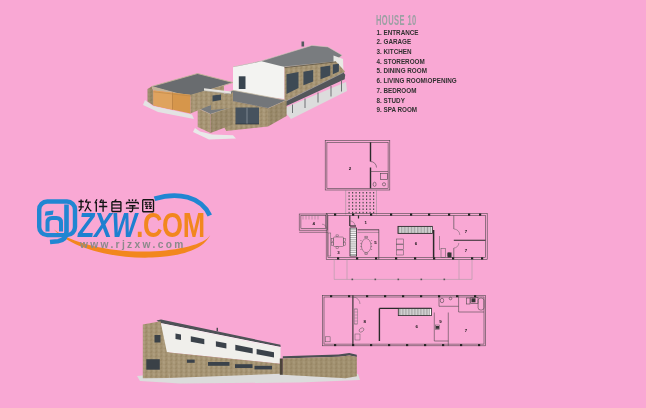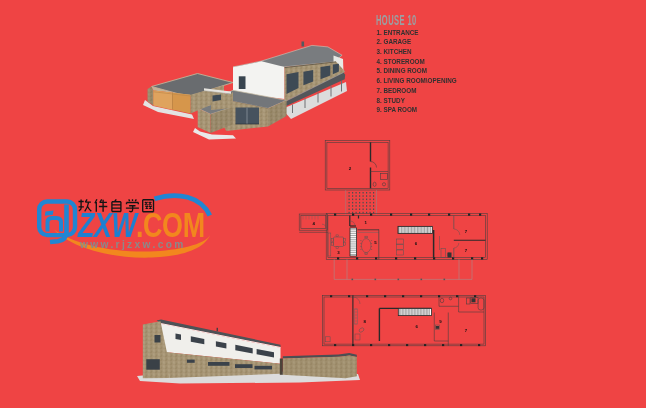--- a/index.html
+++ b/index.html
@@ -1,16 +1,16 @@
 <!DOCTYPE html>
 <html><head>
 <meta charset="utf-8">
 <style>
 html,body{margin:0;padding:0;background:#fff;}
-.page{position:relative;width:646px;height:408px;background:#ef4444;overflow:hidden;font-family:"Liberation Sans",sans-serif;}
+.page{position:relative;width:646px;height:408px;background:#f9a8d4;overflow:hidden;font-family:"Liberation Sans",sans-serif;}
 </style>
 </head>
 <body>
 <div class="page">
 <svg width="646" height="408" viewBox="0 0 646 408" xmlns="http://www.w3.org/2000/svg">
 <defs>
 <pattern id="stone" width="5" height="4" patternUnits="userSpaceOnUse">
 <rect width="5" height="4" fill="#a79575"></rect>
 <rect x="0" y="0" width="2.2" height="1.3" fill="#9d8b69"></rect>
 <rect x="2.8" y="1.5" width="1.9" height="1.2" fill="#b3a383"></rect>

